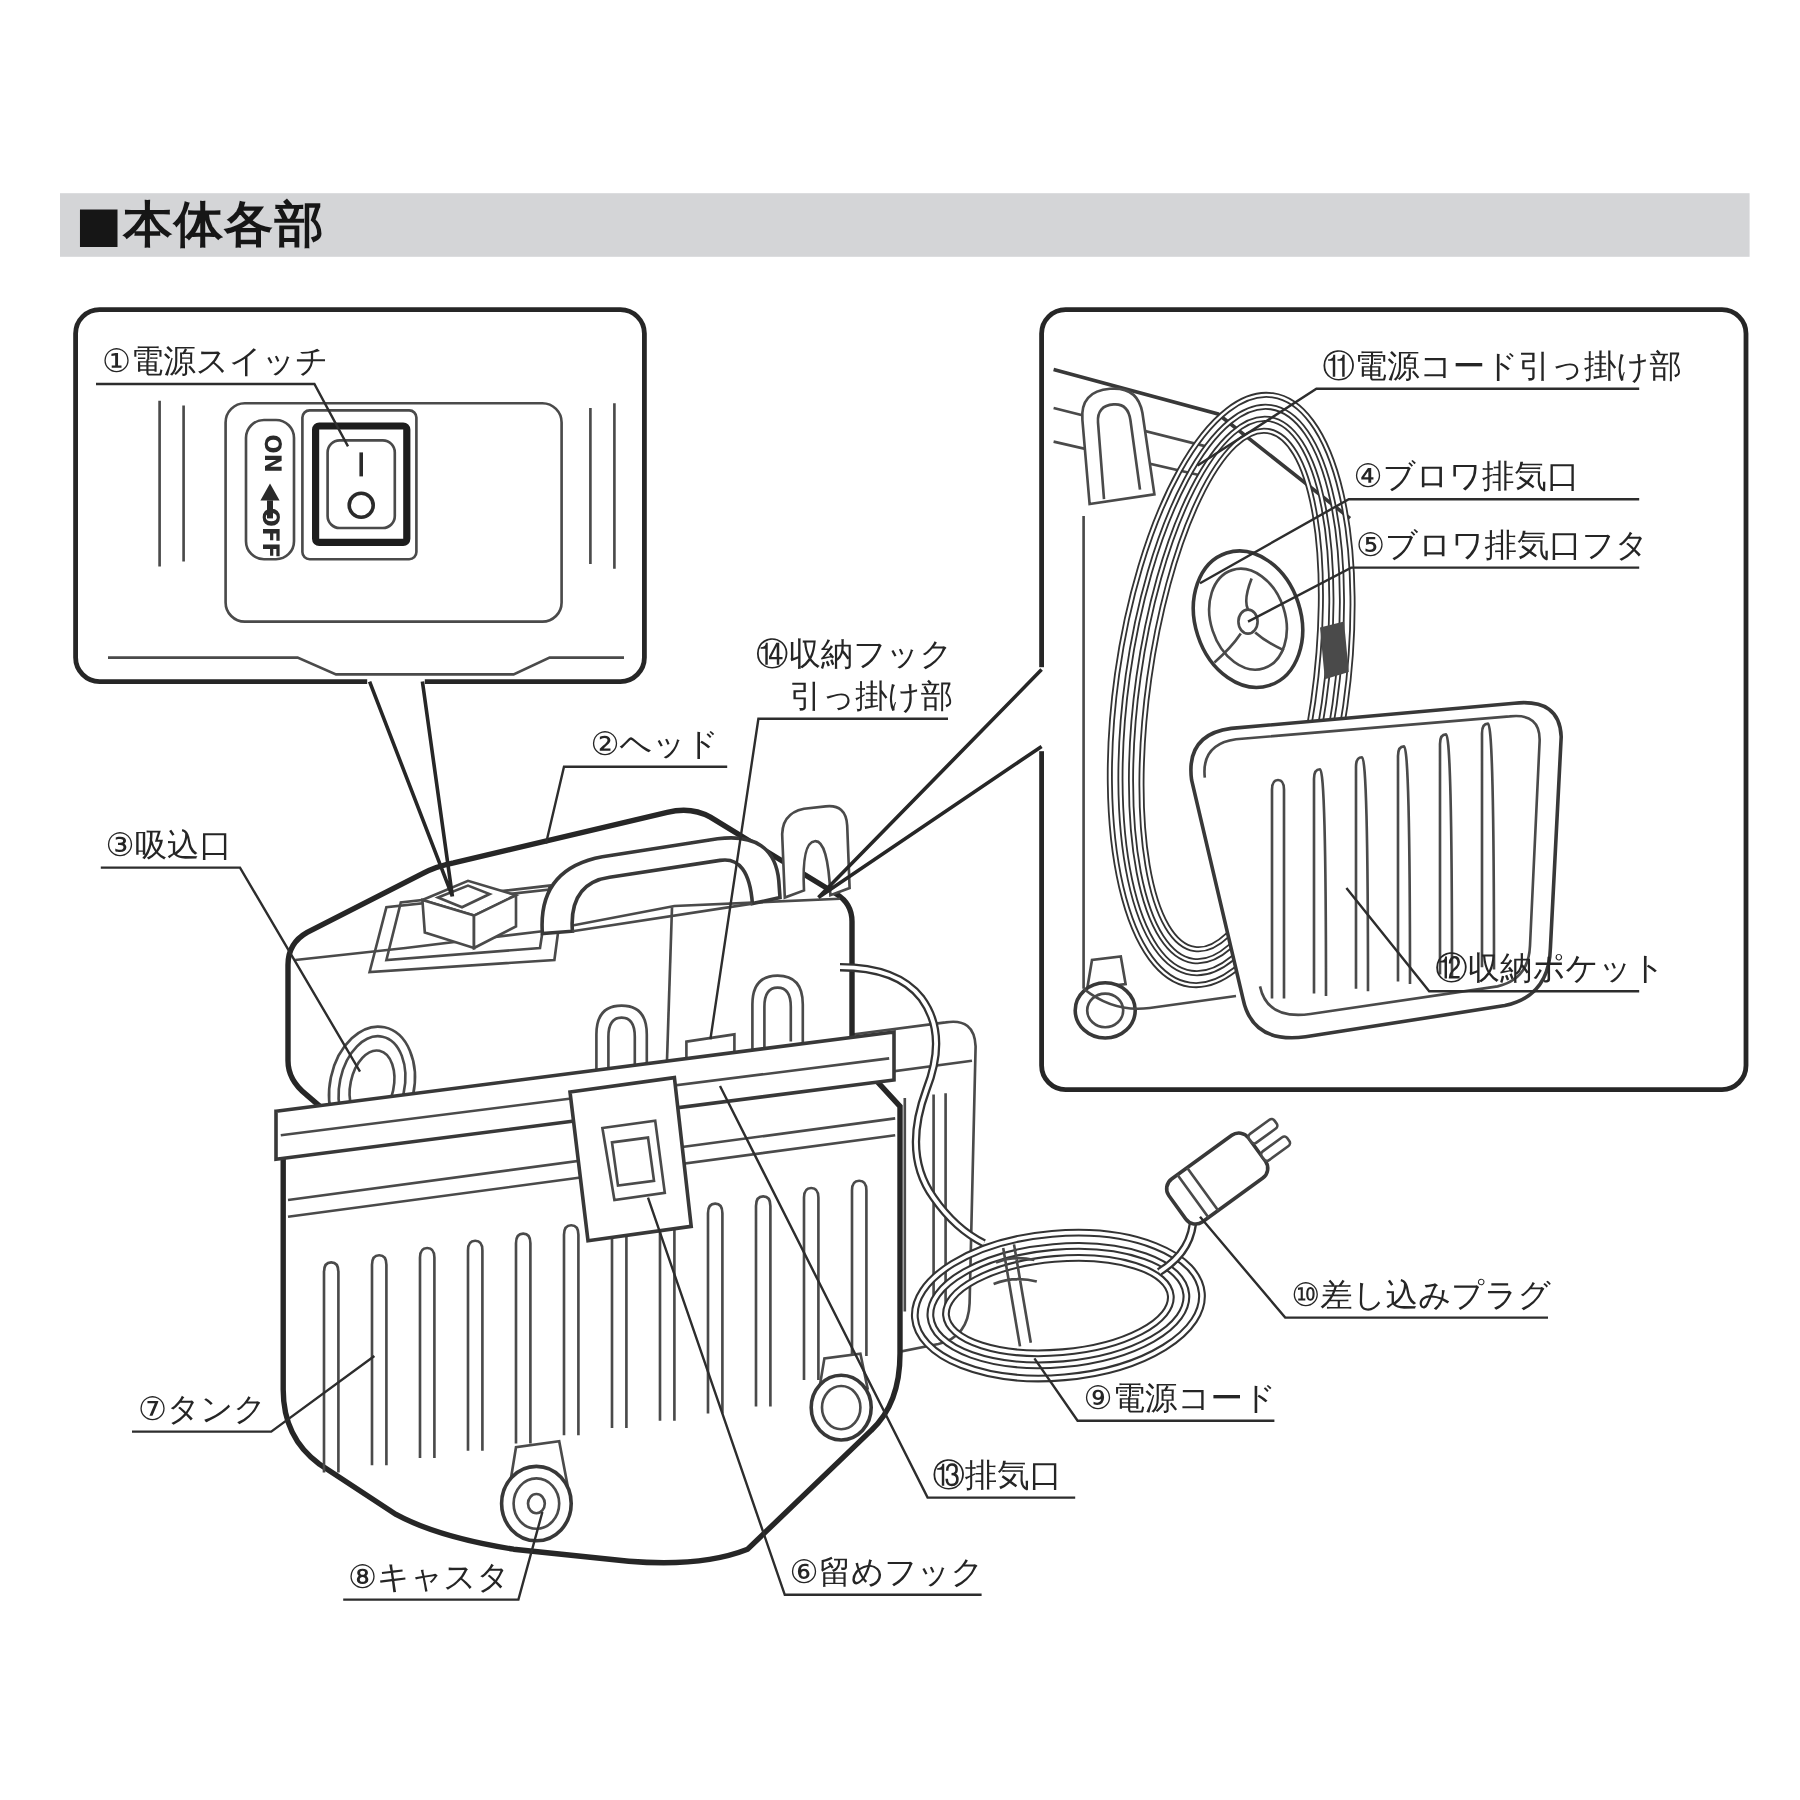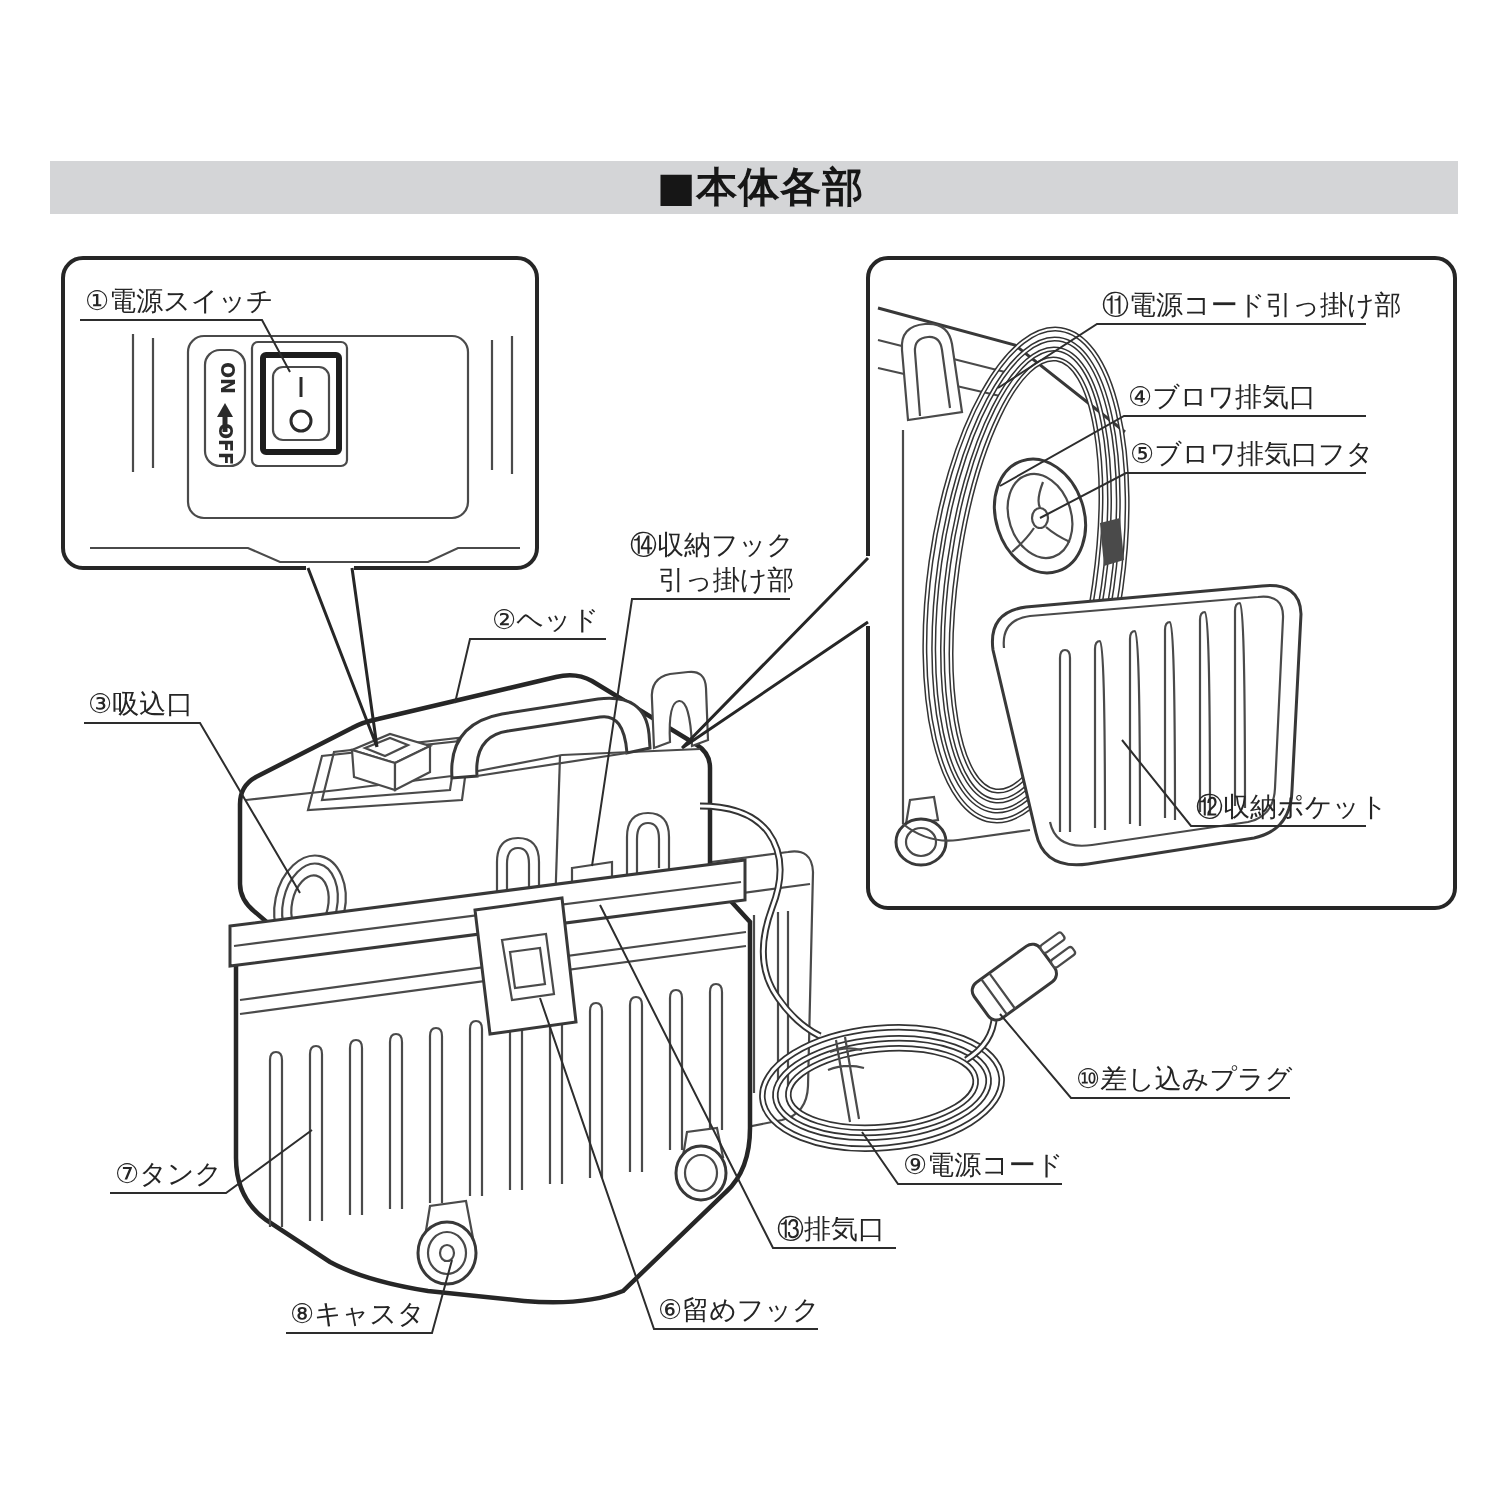--- a/index.html
+++ b/index.html
@@ -1,19 +1,19 @@
 <!DOCTYPE html>
 <html><head>
 <meta charset="utf-8">
 <style>
   html,body{margin:0;padding:0;background:#fff;}
   .page{position:relative;width:1500px;height:1500px;background:#ffffff;overflow:hidden;
         font-family:"DejaVu Sans","Liberation Sans",sans-serif;}
   .titlebar{position:absolute;left:50px;top:161px;width:1408px;height:53px;background:#d4d5d7;
-            display:flex;align-items:center;padding-left:13px;box-sizing:border-box;justify-content:center;}
+            display:flex;align-items:center;padding-left:13px;box-sizing:border-box;}
   .titlebar span{font-weight:bold;font-size:41px;color:#161616;letter-spacing:1px;}
   svg.art{position:absolute;left:0;top:0;}
   .lbl{font-family:"DejaVu Sans","Liberation Sans",sans-serif;font-size:27px;fill:#252525;}
   .onoff{font-family:"DejaVu Sans","Liberation Sans",sans-serif;font-size:19px;font-weight:bold;fill:#2a2a2a;}
   .ld{stroke:#2d2d2d;stroke-width:2;fill:none;}
   .thin{stroke:#4a4a4a;stroke-width:2.2;fill:none;}
   .med{stroke:#383838;stroke-width:3;fill:none;}
   .bold{stroke:#262626;stroke-width:4.5;fill:none;}
   .wf{fill:#ffffff;}
   .box{stroke:#262626;stroke-width:4;fill:none;}

